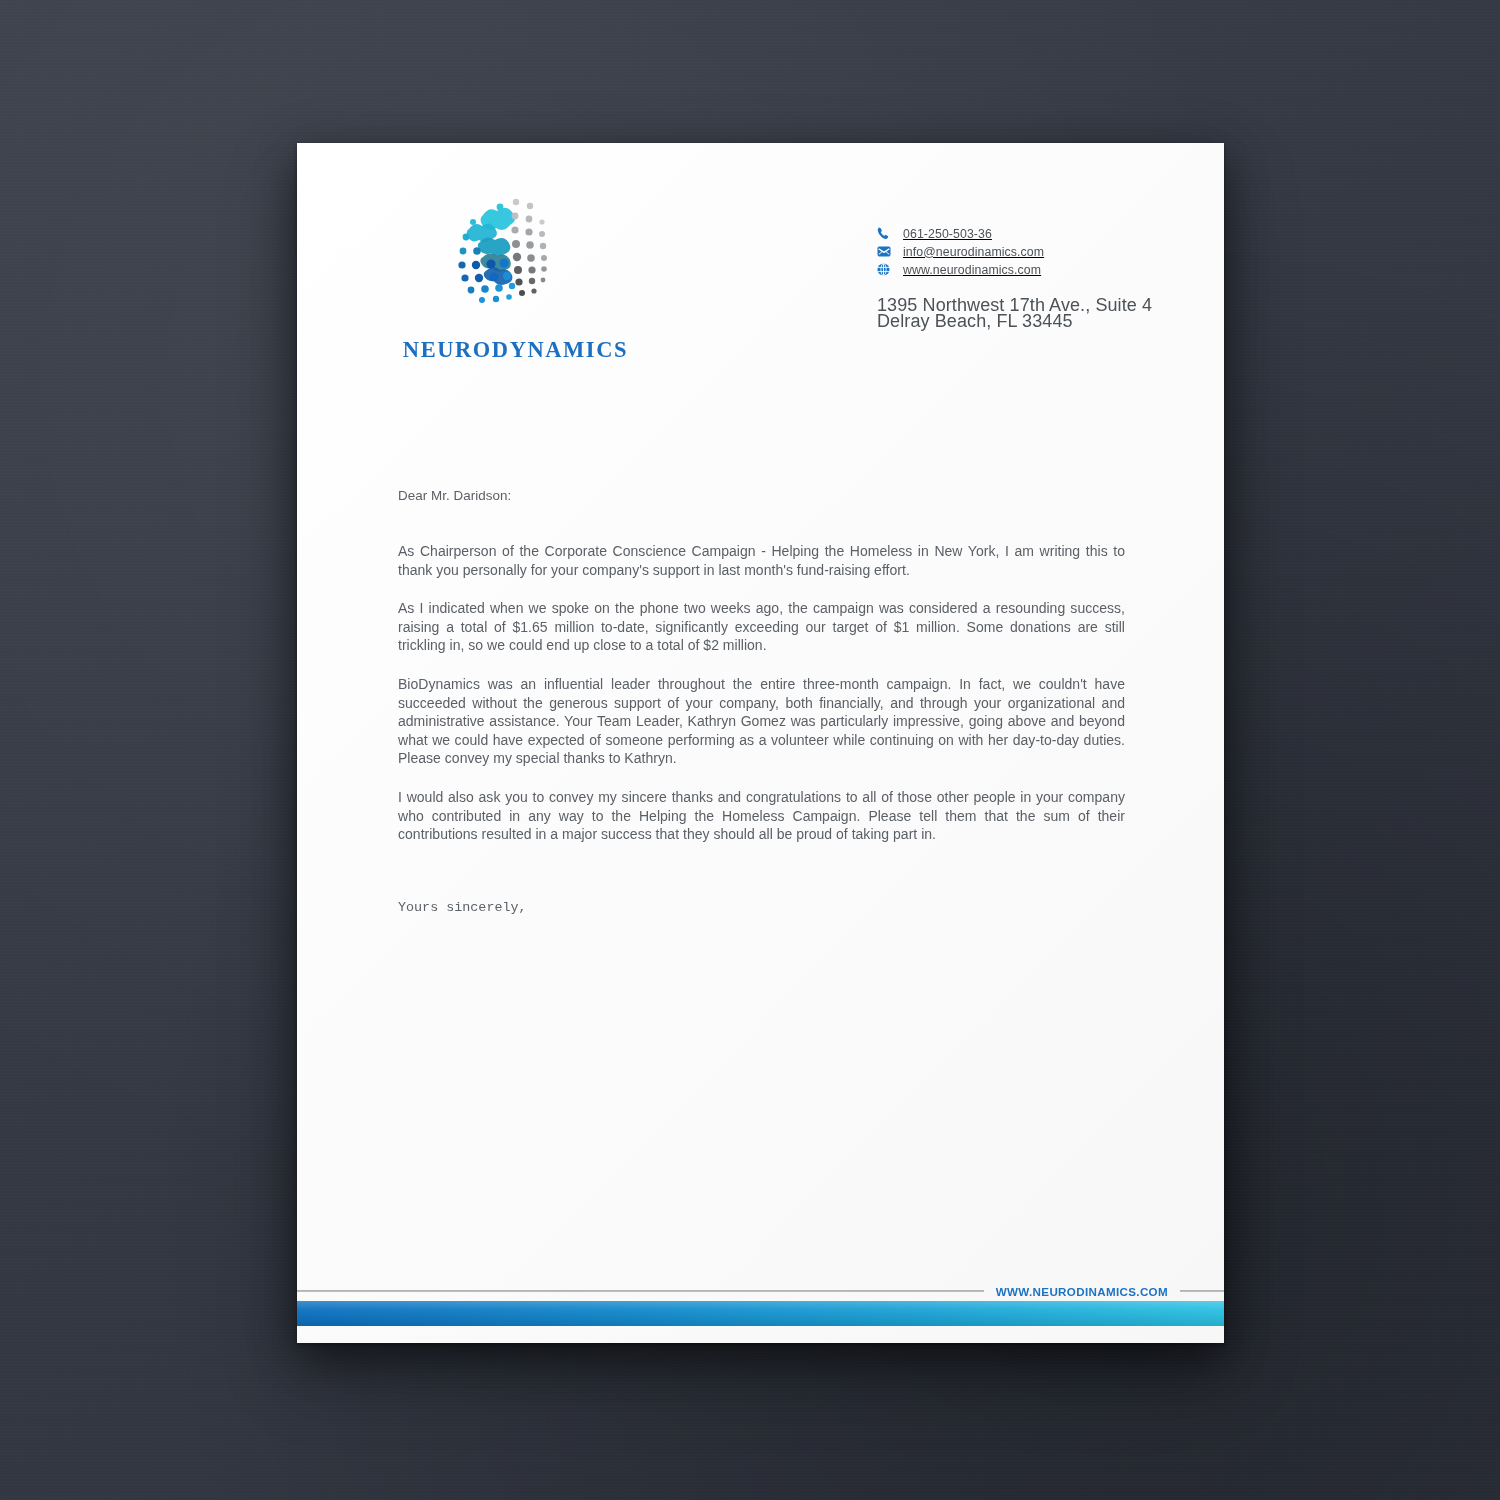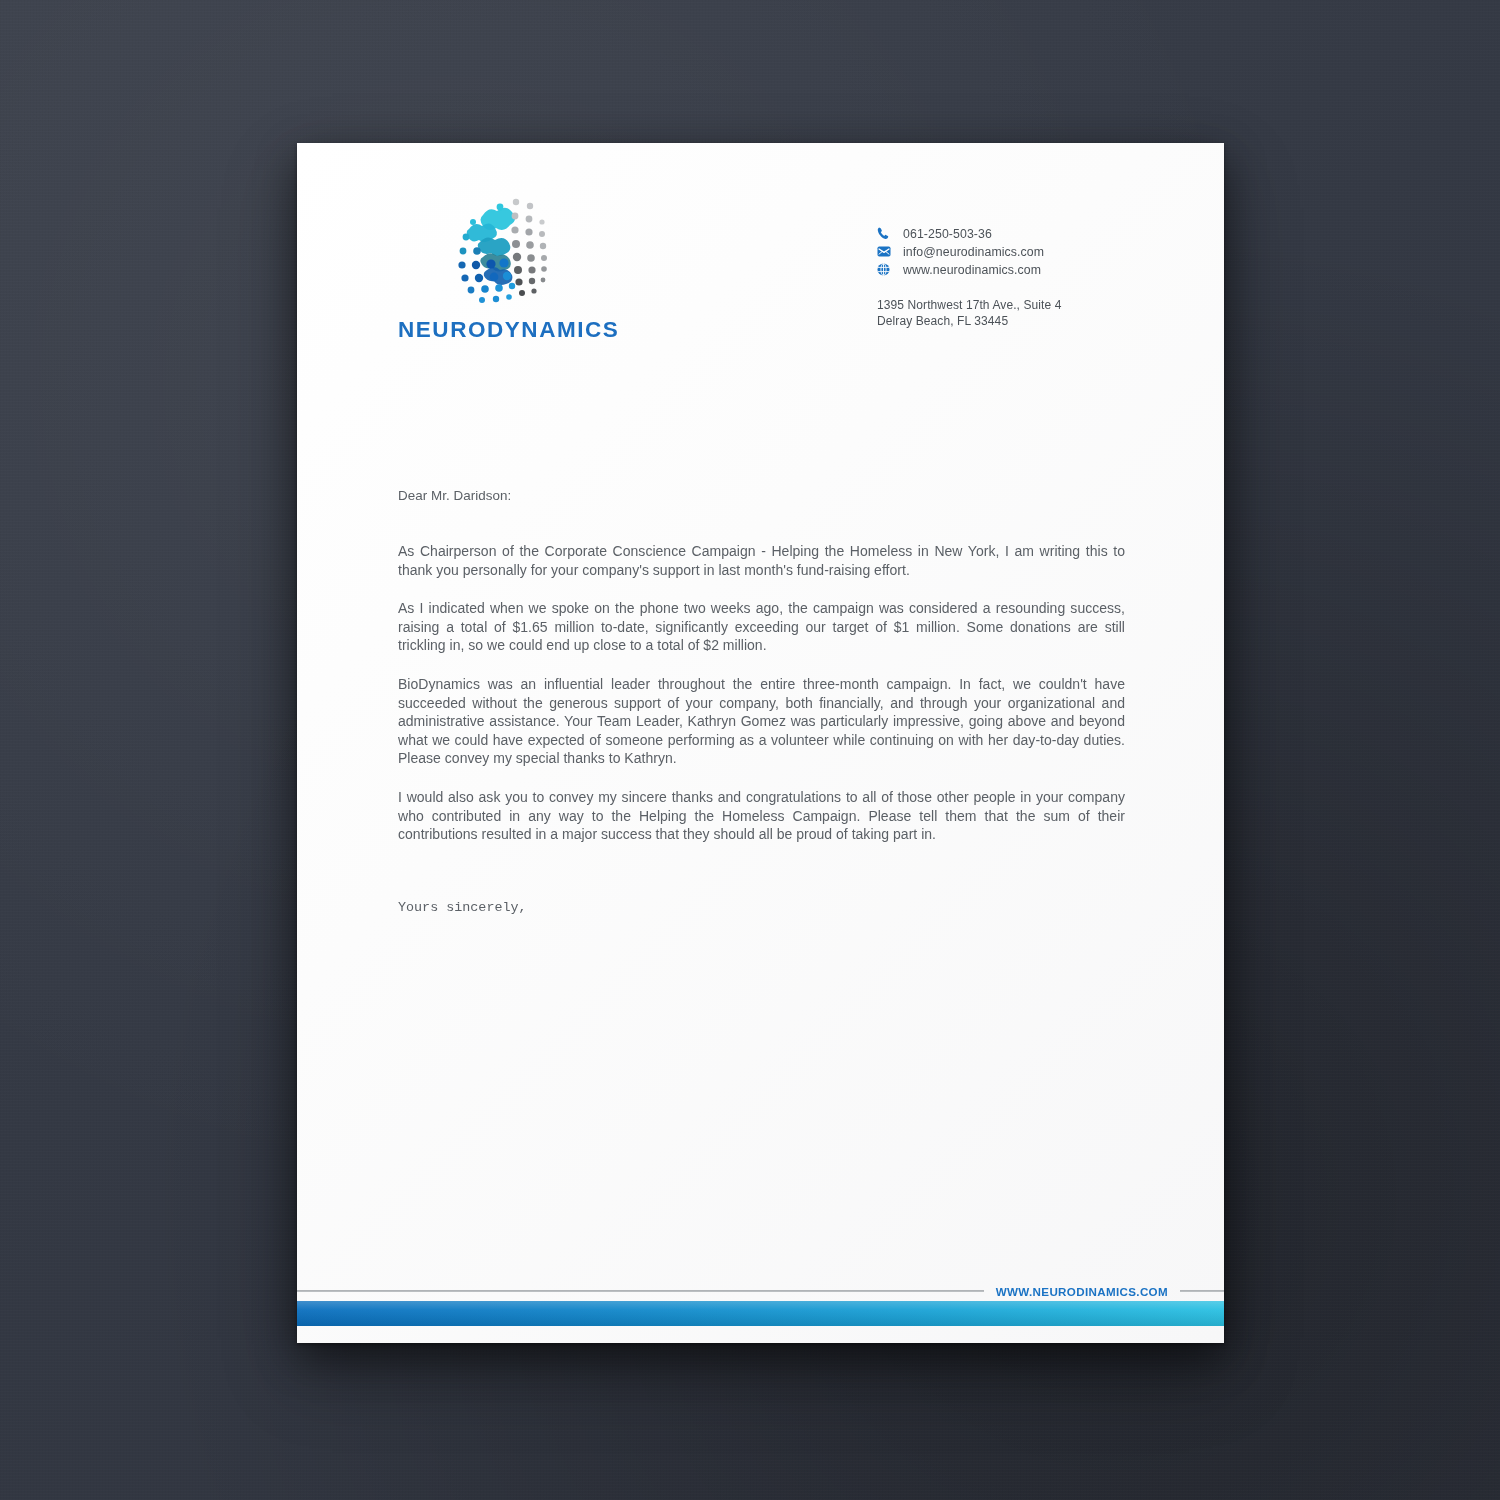--- a/index.html
+++ b/index.html
@@ -63,42 +63,44 @@
 
   .logo-mark {
     position: relative;
     width: 104px;
     height: 122px;
     margin-left: 55px;
   }
   .logo-mark svg { display: block; }
 
   .wordmark {
-    margin-top: 10px;
+    margin-top: 30px;
     font-size: 22.5px;
     font-weight: 700;
     letter-spacing: 1.55px;
     color: #1d6fc0;
     white-space: nowrap;
-    font-family: Liberation Sans, sans-serif;
+    font-family: Liberation Serif, serif;
+    text-align: right;
   }
 
   
   .contact {
     position: absolute;
     right: 97px;
     top: 82px;
     width: 250px;
   }
 
   .contact-row {
     display: flex;
     align-items: center;
     height: 17.5px;
     margin-bottom: 0.5px;
+    text-decoration: underline;
   }
 
   .contact-icon {
     width: 17px;
     height: 14px;
     flex: 0 0 17px;
     display: flex;
     align-items: center;
     justify-content: flex-start;
     margin-right: 9px;
@@ -107,21 +109,21 @@
 
   .contact-text {
     font-size: 12.3px;
     color: #4c5258;
     letter-spacing: 0.1px;
     white-space: nowrap;
   }
 
   .address {
     margin-top: 18px;
-    font-size: 12px;
+    font-size: 18px;
     line-height: 16.5px;
     color: #4c5258;
     letter-spacing: 0.1px;
   }
   .address div { white-space: nowrap; }
 
   
   .letter {
     position: absolute;
     left: 101px;

